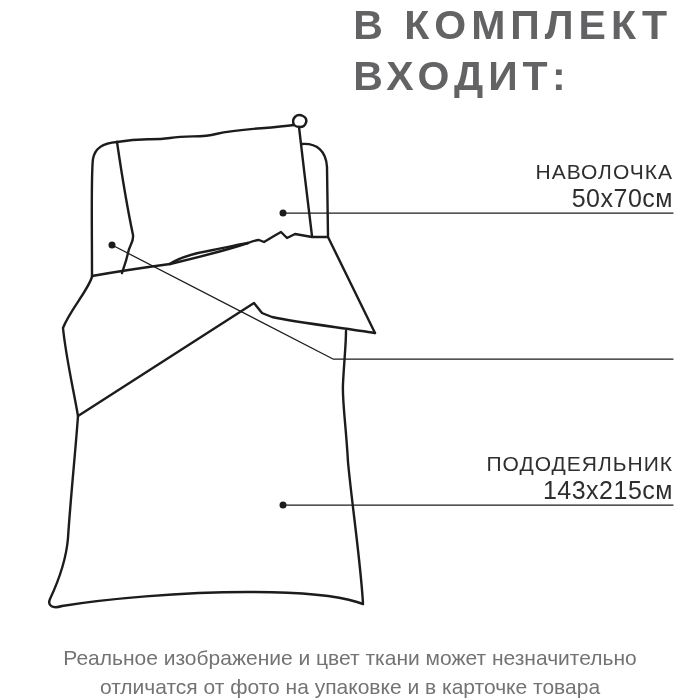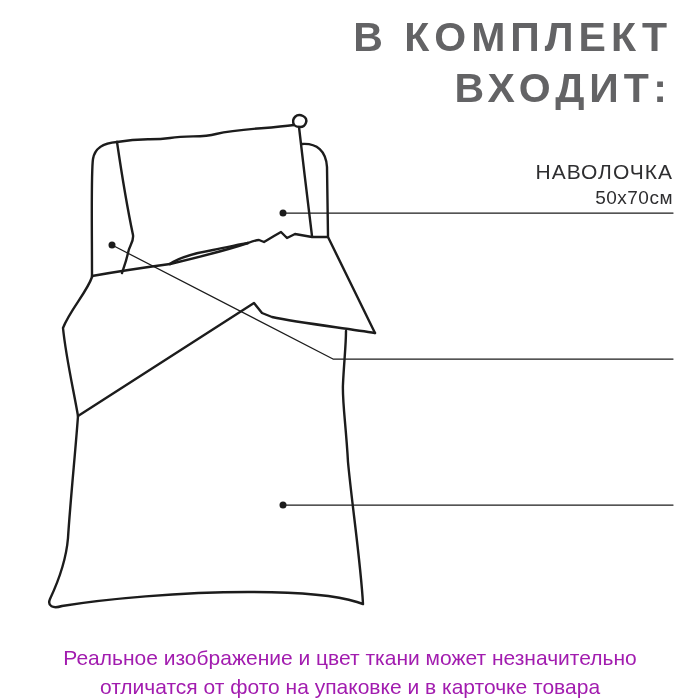--- a/index.html
+++ b/index.html
@@ -7,34 +7,34 @@
     position:relative;width:700px;height:700px;background:#ffffff;
     font-family:"Liberation Sans", sans-serif;overflow:hidden;
   }
   #art{position:absolute;left:0;top:0;width:700px;height:700px;}
   .ink{stroke:#1c1c1c;fill:none;stroke-linecap:round;stroke-linejoin:round;}
   .thick{stroke-width:2.4px;}
   .thin{stroke-width:1.25px;}
   .dot{fill:#1c1c1c;stroke:none;}
 
   .title{
-    position:absolute;top:12px;right:28px;text-align:right;
+    position:absolute;top:0;right:28px;
     color:#636365;font-weight:700;font-size:41px;line-height:51px;
     letter-spacing:5px;white-space:nowrap;
   }
   .item{position:absolute;right:27px;text-align:right;color:#2e2e30;white-space:nowrap;}
   .item-name{font-size:21px;font-weight:400;letter-spacing:1px;line-height:24px;}
-  .item-size{font-size:19px;font-weight:400;letter-spacing:0.5px;line-height:26px;margin-top:1px;}
+  .item-size{font-size:25px;font-weight:400;letter-spacing:0.5px;line-height:26px;margin-top:1px;}
   #item-pillowcase{top:160px;}
   #item-sheet{top:306px;}
   #item-duvet{top:452px;}
 
   .footnote{
     position:absolute;left:0;right:0;top:643px;text-align:center;
-    color:#a21caf;font-size:21px;line-height:29px;font-weight:400;
+    color:#737373;font-size:21px;line-height:29px;font-weight:400;
   }
 </style>
 </head>
 <body>
 
 <div id="stage">
 
   <svg id="art" viewBox="0 0 700 700" aria-hidden="true">
 
     <path class="ink thick" d="M92,277 C92,225 91,172 93,159 C95,147 104,143 117,142"></path>
@@ -80,20 +80,22 @@
 
   <div class="item" id="item-pillowcase">
     <div class="item-name">НАВОЛОЧКА</div>
     <div class="item-size">50х70см</div>
   </div>
 
   <div class="item" id="item-sheet">
   </div>
 
   <div class="item" id="item-duvet">
+    <div class="item-name">ПОДОДЕЯЛЬНИК</div>
+    <div class="item-size">143х215см</div>
   </div>
 
   <div class="footnote">
     <div>Реальное изображение и цвет ткани может незначительно</div>
     <div>отличатся от фото на упаковке и в карточке товара</div>
   </div>
 
 </div>
 
 </body></html>

